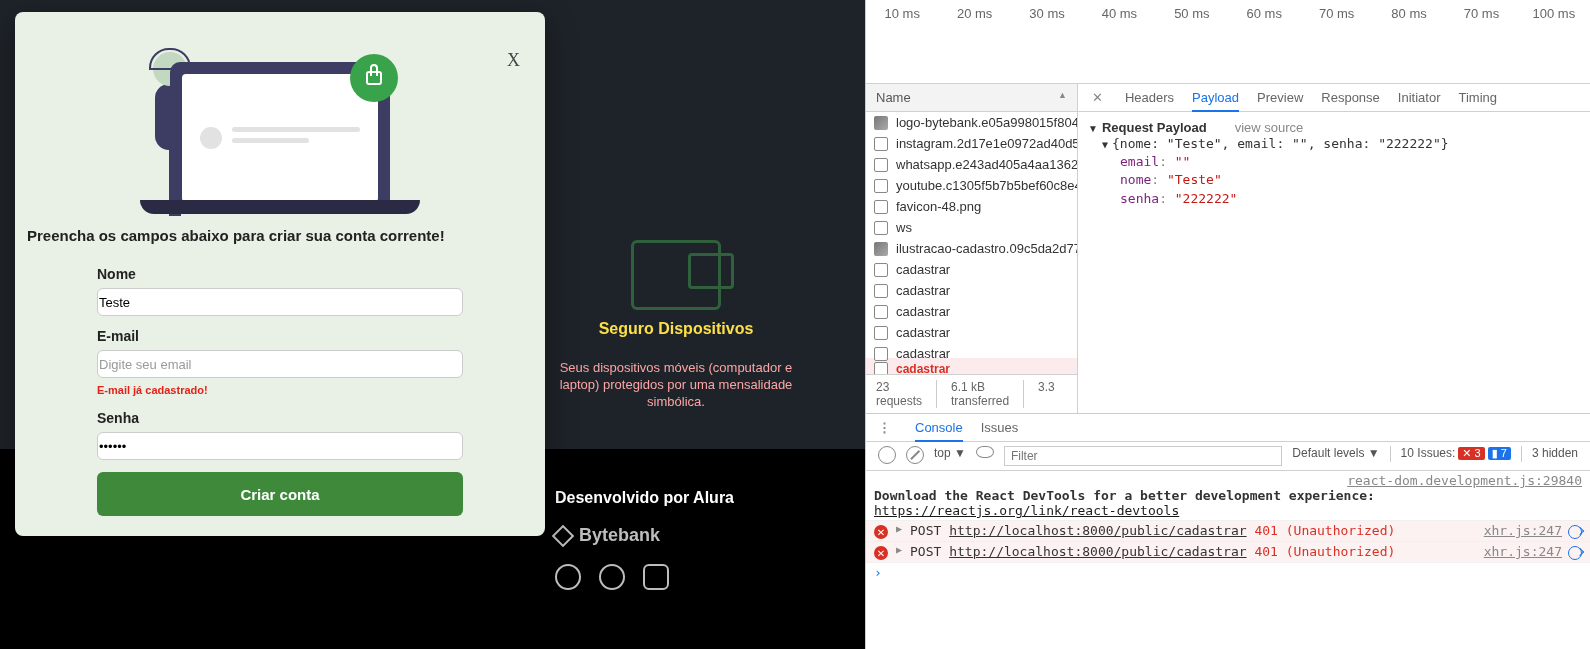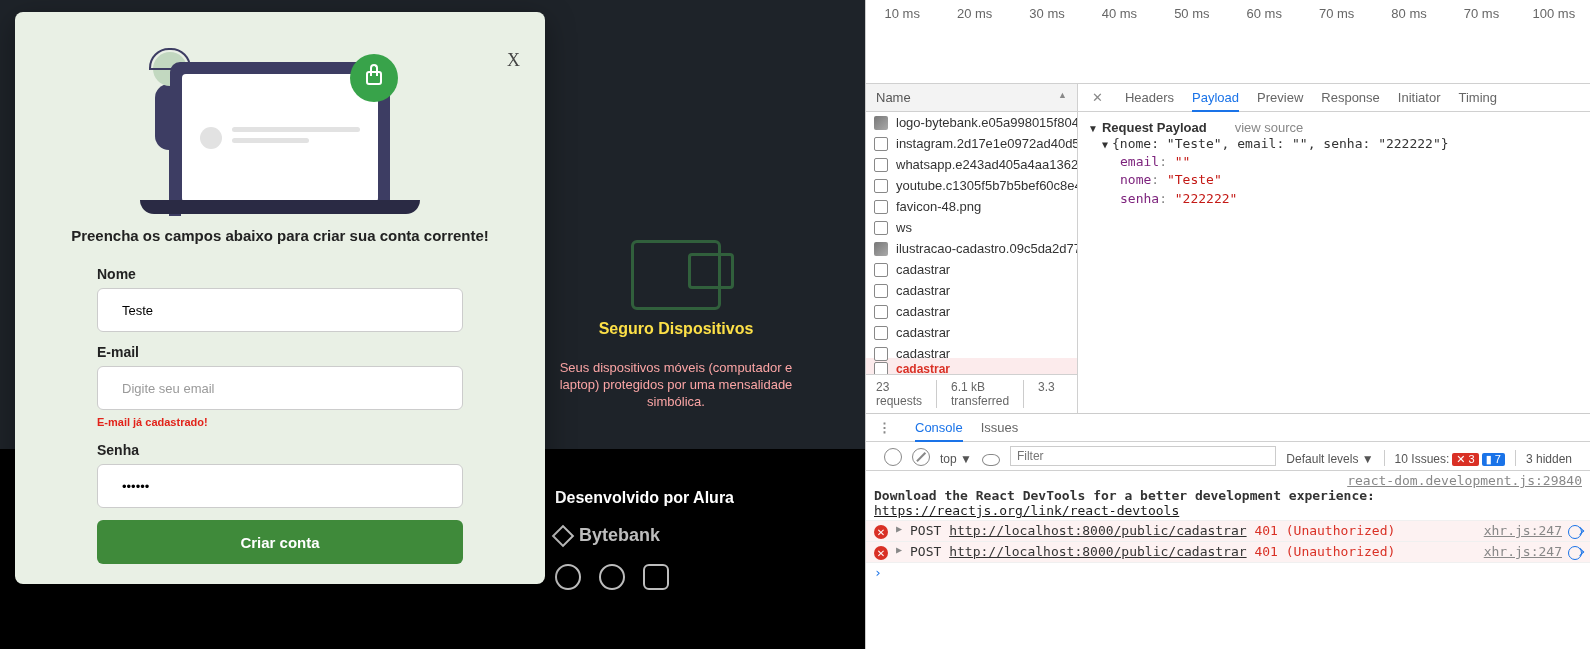--- a/index.html
+++ b/index.html
@@ -28,24 +28,24 @@
   .lines{flex:1}.lines div{height:5px;background:#e2e2e2;border-radius:3px;margin-bottom:6px}.lines div:nth-child(2){width:60%}
   .base{position:absolute;bottom:-12px;left:-30px;right:-30px;height:14px;background:#2a2a44;border-radius:0 0 20px 20px}
   .lock{position:absolute;top:-8px;right:-8px;width:48px;height:48px;border-radius:50%;background:#38a34a;display:flex;align-items:center;justify-content:center}
   .lock-ico{width:16px;height:14px;border:2px solid #fff;border-radius:3px;position:relative}
   .lock-ico::before{content:"";position:absolute;top:-9px;left:2px;right:2px;height:10px;border:2px solid #fff;border-bottom:none;border-radius:8px 8px 0 0}
   .person{position:absolute;left:120px;top:10px;width:50px;height:160px}
   .phead{width:34px;height:34px;background:#c2d8c0;border-radius:50%;margin-left:6px;position:relative}
   .helm{position:absolute;top:-4px;left:-4px;right:-4px;height:22px;border:2px solid #3d3d63;border-radius:20px 20px 0 0}
   .ptorso{width:32px;height:66px;background:#3d3d63;border-radius:14px;margin-top:-2px;margin-left:8px}
   .pleg{width:12px;height:66px;background:#3d3d63;margin-left:22px}
-  .heading{text-align:center;font-weight:700;font-size:15px;color:#222;margin-bottom:22px}
+  .heading{text-align:left;font-weight:700;font-size:15px;color:#222;margin-bottom:22px}
   .form{padding:0 70px}
   .lbl{font-weight:700;font-size:14px;margin-bottom:6px;display:block;color:#222}
-  .inp{width:100%;height:44px;border:1px solid #ccc;border-radius:6px;padding:0 24px;font-size:13px;margin-bottom:12px;background:#fff}
+  .inp{width:100%;height:28px;border:1px solid #ccc;border-radius:6px;padding:0 1px;font-size:13px;margin-bottom:12px;background:#fff}
   .inp::placeholder{color:#9a9a9a}
   .err{color:#e2231a;font-size:11px;font-weight:700;margin:-6px 0 14px}
   .chk{display:flex;gap:12px;align-items:flex-start;margin:18px 0 38px;font-size:13px;color:#444;line-height:1.35}
   .chk input{margin-top:3px}
   .btn{width:100%;height:44px;background:#3f8a3a;color:#fff;border:none;border-radius:6px;font-size:15px;font-weight:600;cursor:pointer}
 
   .dev{flex:1;height:100%;display:flex;flex-direction:column;background:#fff;font-family:"Segoe UI",Arial,sans-serif;border-left:1px solid #ccc}
   .timeline{height:84px;background:#fff;position:relative;border-bottom:1px solid #d0d0d0;flex:none}
   .ticks{display:flex;padding-top:6px}
   .tick{flex:1;font-size:13px;color:#666;text-align:center}
@@ -70,21 +70,21 @@
   .prow{display:flex;align-items:flex-start;gap:28px;}
   .pcar{font-size:10px;margin-right:4px}
   .vs{color:#888}
   .mono{font-family:Consolas,Menlo,monospace;font-size:13px;line-height:1.4}
   .ml1{margin-left:14px}.ml2{margin-left:32px}
   .k{color:#7d237d}.s{color:#c41a16}.g{color:#888}
   .cons{flex:1;display:flex;flex-direction:column;min-height:0}
   .ctabs{display:flex;gap:18px;padding:6px 12px;border-bottom:1px solid #d0d0d0;font-size:13px;color:#666;align-items:center}
   .ctab.active{color:#1a73e8;border-bottom:2px solid #1a73e8;margin-bottom:-7px;padding-bottom:5px}
   .dots{margin-right:6px;color:#888;font-weight:700}
-  .cbar{display:flex;align-items:flex-end;gap:10px;padding:4px 18px;border-bottom:1px solid #d0d0d0;font-size:12px;color:#555}
+  .cbar{display:flex;align-items:flex-start;gap:10px;padding:4px 12px;border-bottom:1px solid #d0d0d0;font-size:12px;color:#555}
   .cico{width:18px;height:18px;border:1.5px solid #888;border-radius:50%}
   .nope{width:18px;height:18px;border:1.5px solid #888;border-radius:50%;position:relative}
   .nope::after{content:"";position:absolute;left:2px;right:2px;top:7px;height:1.5px;background:#888;transform:rotate(-45deg)}
   .sel{border:none;background:none;font-size:12px;color:#555}
   .eye{width:18px;height:12px;border:1.5px solid #888;border-radius:50%/60%}
   .filt{flex:1;min-width:40px;border:1px solid #ccc;height:20px;padding:0 6px;font-size:12px}
   .badge{display:inline-flex;align-items:center;gap:3px;font-size:12px}
   .bx{background:#d93025;color:#fff;padding:0 4px;border-radius:2px;font-size:11px}
   .bi{background:#1a73e8;color:#fff;padding:0 4px;border-radius:2px;font-size:11px}
   .sep{height:16px;width:1px;background:#ccc}

